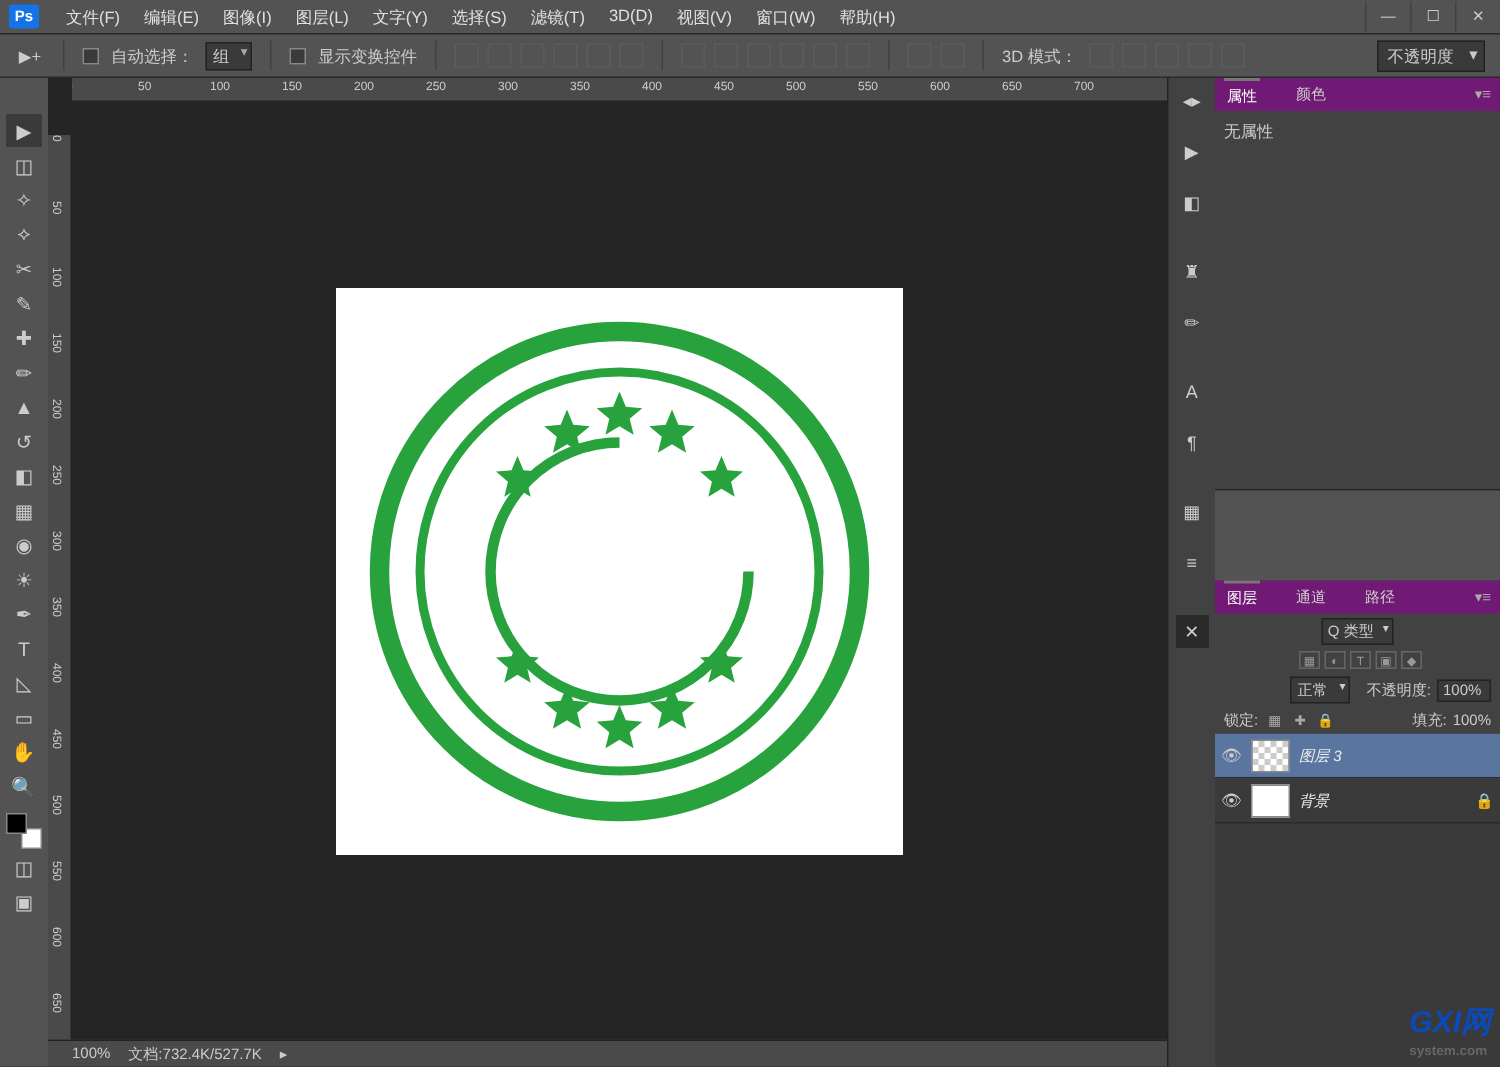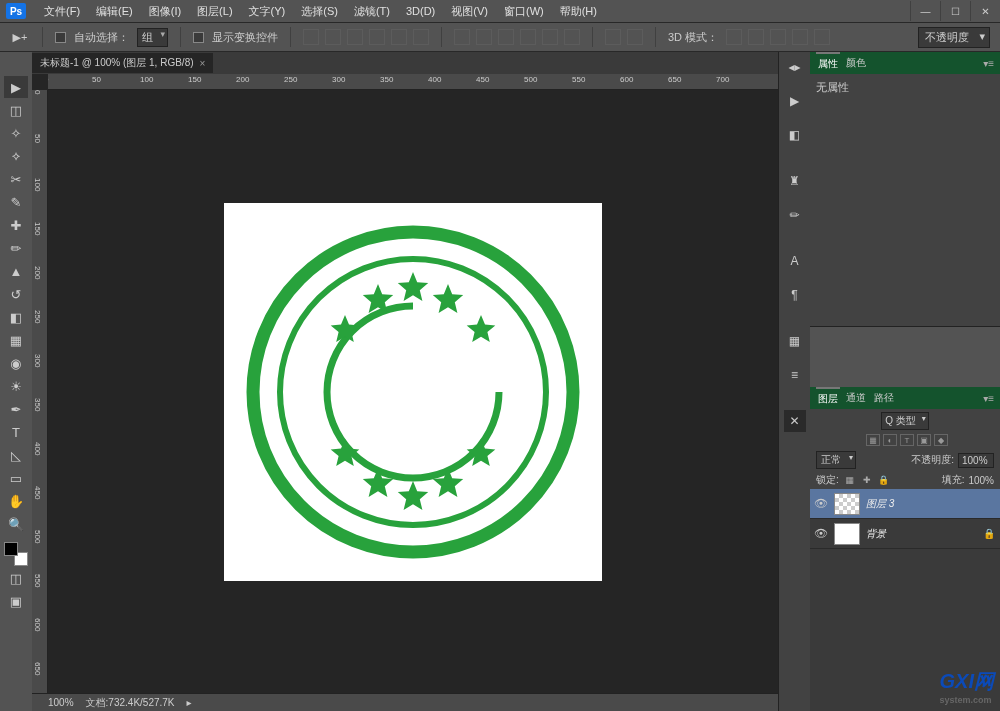--- a/index.html
+++ b/index.html
@@ -54,37 +54,37 @@
 .statusbar { height: 18px; background: #4a4a4a; display: flex; align-items: center; padding-left: 16px; gap: 12px; color: #ccc; font-size: 10px; border-top: 1px solid #222; }
 
 
 .right-dock { width: 32px; background: #424242; display: flex; flex-direction: column; align-items: center; padding-top: 4px; gap: 12px; border-left: 1px solid #222; }
 .dock-icon { width: 22px; height: 22px; display: flex; align-items: center; justify-content: center; color: #ccc; font-size: 12px; }
 .dock-icon.active { background: #2a2a2a; }
 
 
 .panels { width: 190px; background: #424242; display: flex; flex-direction: column; }
 .panel-top { flex: 0 0 275px; display: flex; flex-direction: column; border-bottom: 1px solid #222; }
-.panel-tabs { display: flex; height: 22px; background: #14532d; align-items: center; padding: 0 6px; gap: 4px; }
+.panel-tabs { display: flex; height: 22px; background: #701a75; align-items: center; padding: 0 6px; gap: 22px; }
 .panel-tab { color: #ccc; font-size: 10px; padding: 3px 2px; }
 .panel-tab.active { color: #fff; border-top: 2px solid #777; }
 .panel-body { flex: 1; background: #424242; padding: 6px; color: #ccc; font-size: 11px; }
 
 .panel-spacer { flex: 0 0 60px; background: #535353; }
 
 .layers-panel { flex: 1; display: flex; flex-direction: column; }
 .layers-toolbar { display: flex; align-items: center; gap: 4px; padding: 3px 6px; flex-direction: column; }
 .layers-toolbar .small-dd { background: #3a3a3a; border: 1px solid #222; color: #ccc; font-size: 10px; padding: 1px 12px 1px 3px; position: relative; }
 .layers-toolbar .small-dd::after { content: "▾"; position: absolute; right: 2px; font-size: 8px; }
 .filter-icons { display: flex; gap: 3px; margin-left: 4px; }
 .filter-icons i { width: 14px; height: 12px; border: 1px solid #666; font-size: 8px; color: #999; display: flex; align-items: center; justify-content: center; font-style: normal; }
 .row2 { display: flex; align-items: center; padding: 2px 6px; gap: 4px; }
 .row2 .lbl { color: #ccc; font-size: 10px; }
 .row2 .field { background: #3a3a3a; border: 1px solid #222; color: #ccc; font-size: 10px; padding: 1px 3px; width: 36px; }
-.row2 .small-dd { background: #3a3a3a; border: 1px solid #222; color: #ccc; font-size: 10px; padding: 1px 14px 1px 4px; position: relative; }
+.row2 .small-dd { background: #3a3a3a; border: 1px solid #222; color: #ccc; font-size: 10px; padding: 1px 14px 1px 4px; position: relative; margin-left: 44px; }
 .row2 .small-dd::after { content: "▾"; position: absolute; right: 2px; font-size: 8px; }
 .lock-row { display: flex; align-items: center; padding: 2px 6px; gap: 4px; color: #ccc; font-size: 10px; }
 .lock-icons { display: flex; gap: 3px; }
 .lock-icons i { width: 14px; height: 12px; color: #aaa; font-size: 9px; display: flex; align-items: center; justify-content: center; font-style: normal; }
 
 .layers-list { flex: 1; background: #3a3a3a; overflow: hidden; }
 .layer-row { display: flex; align-items: center; height: 30px; padding: 0 4px; gap: 6px; border-bottom: 1px solid #2a2a2a; }
 .layer-row.selected { background: #5a76a0; }
 .eye { width: 14px; font-size: 11px; color: #ccc; text-align: center; }
 .thumb { width: 26px; height: 22px; border: 1px solid #888; background: #fff; }
@@ -186,26 +186,20 @@
     <div class="tool">🔍</div>
     <div class="color-swatch">
       <div class="sw-bg"></div>
       <div class="sw-fg"></div>
     </div>
     <div class="tool">◫</div>
     <div class="tool">▣</div>
   </div>
 
   <div class="doc-area">
-    <div class="tab-row">
-      <div class="tab">
-        <span>未标题-1 @ 100% (图层 1, RGB/8)</span>
-        <span class="close">×</span>
-      </div>
-    </div>
     <div class="ruler-h" id="rulerH">
         <span style="left: -4px;">0</span>
         <span style="left: 44px;">50</span>
         <span style="left: 92px;">100</span>
         <span style="left: 140px;">150</span>
         <span style="left: 188px;">200</span>
         <span style="left: 236px;">250</span>
         <span style="left: 284px;">300</span>
         <span style="left: 332px;">350</span>
         <span style="left: 380px;">400</span>

